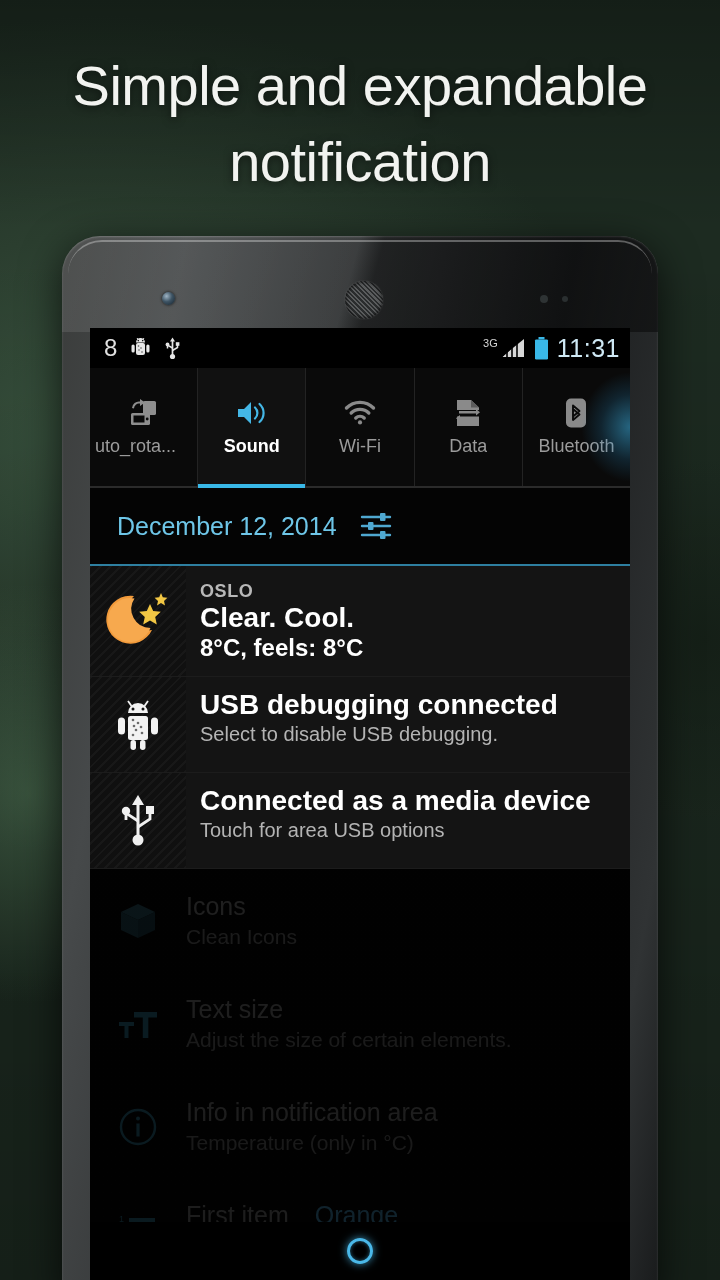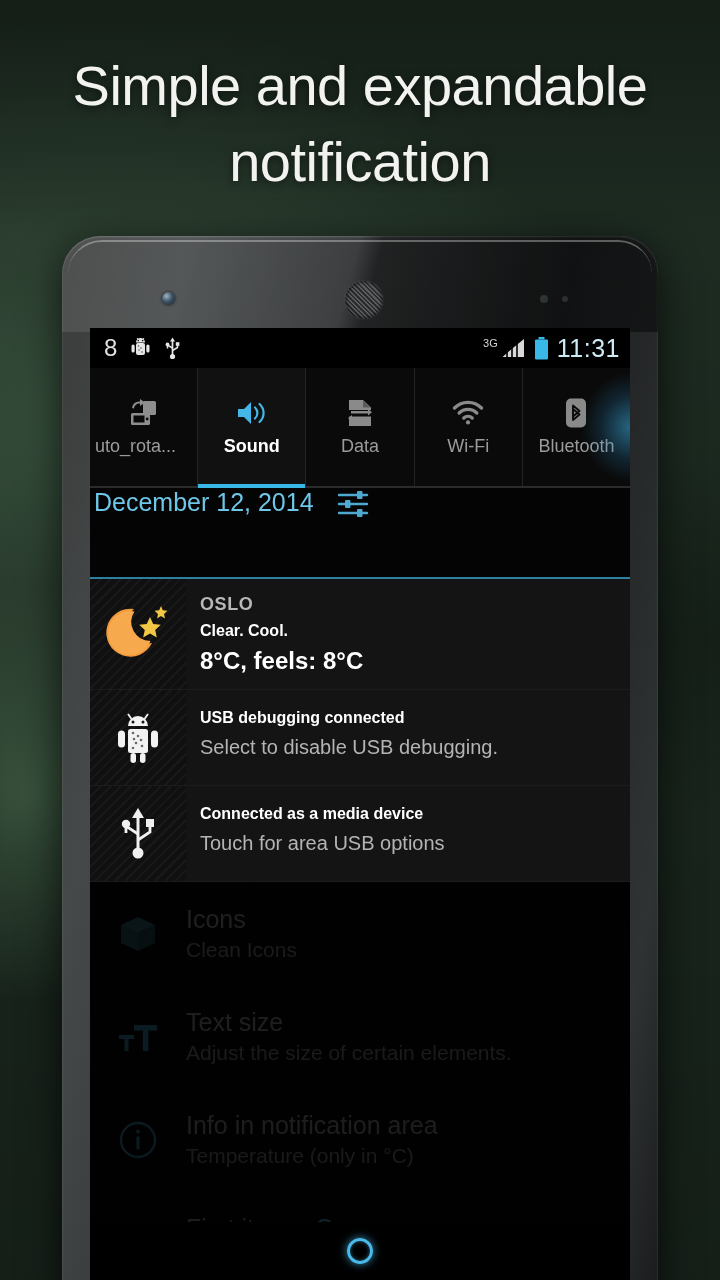--- a/index.html
+++ b/index.html
@@ -133,24 +133,24 @@
   .qs-tile.active .qs-label{ color:#fff; font-weight:700; }
   .qs-tile.active:after{
     content:""; position:absolute; left:0; right:0; bottom:-2px; height:4px;
     background:#39b8e8;
   }
   .qs-tile.clipped .qs-label{ margin-left:-16px; }
   .qs-icon{ width:34px; height:30px; display:flex; align-items:center; justify-content:center; }
 
   
   #daterow{
-    height:91px;
+    height:78px;
     background:#040404;
-    display:flex; 
-    padding-left:4px; gap:22px;
+    display:flex; align-items:center;
+    padding-left:27px; gap:22px;
     border-bottom:2px solid #2e7fa0;
   }
   #date-text{ color:#6ec6e8; font-size:25px; }
 
   
   #notifs{ background:#e5e5e5; }
   .notif{
     display:flex;
     border-bottom:1px solid #1c1c1c;
     background:#141414;
@@ -160,21 +160,21 @@
     width:96px; flex:0 0 96px;
     display:flex; align-items:center; justify-content:center;
     background:
       repeating-linear-gradient(135deg, rgba(255,255,255,.035) 0 2px, rgba(0,0,0,0) 2px 7px),
       #101010;
   }
   .notif-body{
     flex:1 1 auto; display:flex; padding:13px 14px 13px 14px; gap:10px;
   }
   .notif-main{ flex:1 1 auto; min-width:0; }
-  .notif-title{ color:#fff; font-size:16px; font-weight:700; line-height:30px; }
+  .notif-title{ color:#fff; font-size:28px; font-weight:700; line-height:30px; }
   .notif-sub{ color:#b4b4b4; font-size:20px; line-height:28px; }
   .notif-over{ color:#b8b8b8; font-size:18px; font-weight:600; letter-spacing:.6px; line-height:24px; }
   .notif-right{
     text-align:right; color:#a8a8a8; font-size:19px; line-height:26px;
     flex:0 0 auto; padding-top:2px;
   }
   .weather-line2{ color:#fff; font-size:24px; font-weight:700; line-height:30px;}
 
   
   #dimlist{
@@ -304,43 +304,43 @@
             <path d="M3 10 L9 10 L16 3 L16 25 L9 18 L3 18 Z" fill="#44b7e6"></path>
             <path d="M20 8.5 A7.5 7.5 0 0 1 20 19.5" stroke="#44b7e6" stroke-width="2.2" fill="none" stroke-linecap="round"></path>
             <path d="M24.5 5 A12 12 0 0 1 24.5 23" stroke="#44b7e6" stroke-width="2.2" fill="none" stroke-linecap="round"></path>
           </svg>
         </span>
         <span class="qs-label">Sound</span>
       </div>
 
       <div class="qs-tile">
         <span class="qs-icon">
-          <svg width="28" height="30" viewBox="0 0 28 30">
-            <path d="M3 2 L17 2 L25 9.5 L25 28 L3 28 Z" fill="#8a8a8a"></path>
-            <path d="M17 2 L17 9.5 L25 9.5 Z" fill="#5c5c5c"></path>
-            <rect x="1" y="12" width="26" height="6.5" fill="#0a0a0a"></rect>
-            <path d="M5 13 L22 13 L22 11 L26 14.2 L22 17.4 L22 15.4 L5 15.4 Z" fill="#8a8a8a"></path>
-            <path d="M23 19 L6 19 L6 17 L2 20.2 L6 23.4 L6 21.4 L23 21.4 Z" fill="#8a8a8a"></path>
-          </svg>
-        </span>
-        <span class="qs-label">Data</span>
-      </div>
-
-      <div class="qs-tile">
-        <span class="qs-icon">
           <svg width="34" height="26" viewBox="0 0 34 26">
             <g fill="none" stroke="#8a8a8a" stroke-linecap="round">
               <path d="M3.5 8 A19 19 0 0 1 30.5 8" stroke-width="3.4"></path>
               <path d="M8.2 13 A12.5 12.5 0 0 1 25.8 13" stroke-width="3.4"></path>
               <path d="M12.8 18 A6.2 6.2 0 0 1 21.2 18" stroke-width="3.4"></path>
             </g>
             <circle cx="17" cy="22.4" r="2.1" fill="#8a8a8a"></circle>
           </svg>
         </span>
         <span class="qs-label">Wi-Fi</span>
+      </div>
+
+      <div class="qs-tile">
+        <span class="qs-icon">
+          <svg width="28" height="30" viewBox="0 0 28 30">
+            <path d="M3 2 L17 2 L25 9.5 L25 28 L3 28 Z" fill="#8a8a8a"></path>
+            <path d="M17 2 L17 9.5 L25 9.5 Z" fill="#5c5c5c"></path>
+            <rect x="1" y="12" width="26" height="6.5" fill="#0a0a0a"></rect>
+            <path d="M5 13 L22 13 L22 11 L26 14.2 L22 17.4 L22 15.4 L5 15.4 Z" fill="#8a8a8a"></path>
+            <path d="M23 19 L6 19 L6 17 L2 20.2 L6 23.4 L6 21.4 L23 21.4 Z" fill="#8a8a8a"></path>
+          </svg>
+        </span>
+        <span class="qs-label">Data</span>
       </div>
 
       <div class="qs-tile">
         <span class="qs-icon">
           <svg width="26" height="32" viewBox="0 0 26 32">
             <rect x="3" y="1.5" width="20" height="29" rx="5" fill="#8a8a8a"></rect>
             <path d="M10 8 L16.5 13.5 L10 19 L10 4.5 L16.5 10 L10 15.5" stroke="#0a0a0a" stroke-width="1.9" fill="none" stroke-linejoin="round" transform="translate(0,4)"></path>
           </svg>
         </span>
         <span class="qs-label">Bluetooth</span>

